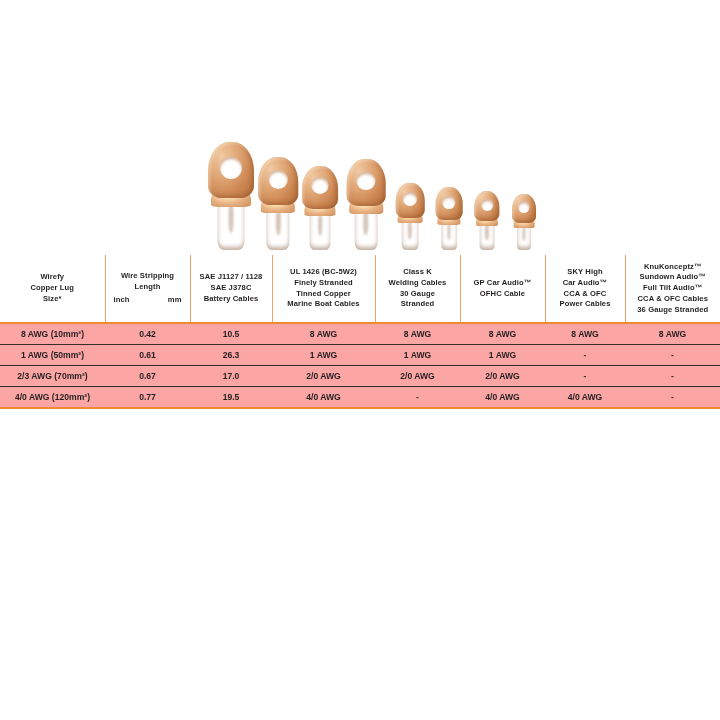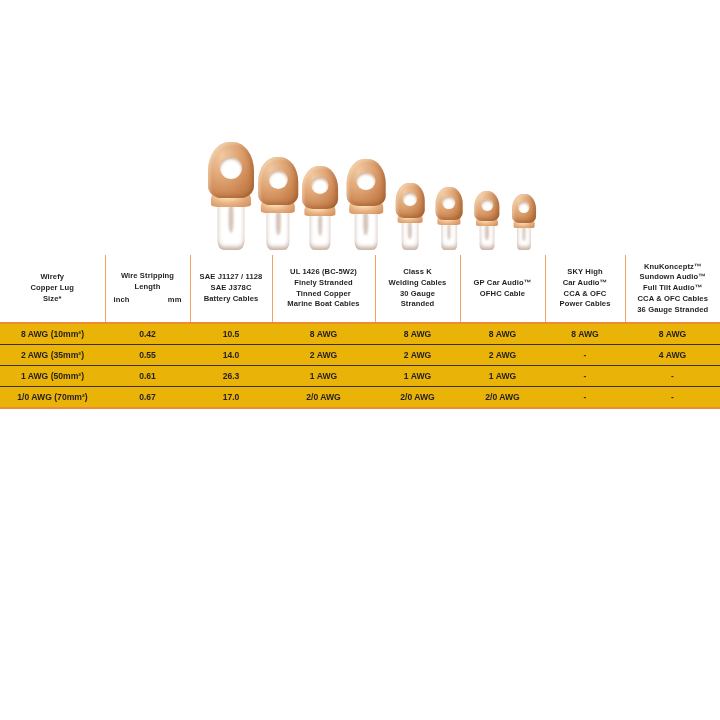--- a/index.html
+++ b/index.html
@@ -117,21 +117,21 @@
 
   .hdr-line { display: block; }
   .hdr-sub {
     display: flex;
     justify-content: space-between;
     padding: 2px 8px 0 8px;
   }
 
   tbody tr {
     height: 21px;
-    background: #eab308;
+    background: #fca5a5;
   }
   tbody td {
     font-size: 8.6px;
     font-weight: bold;
     color: #231f20;
     border-top: 1.4px solid #3a2e25;
   }
   tbody tr:first-child td { border-top: 2px solid #f08b33; }
   tbody tr:last-child td { border-bottom: 2.5px solid #f08b33; }
 
@@ -269,48 +269,48 @@
           <td>0.42</td>
           <td>10.5</td>
           <td>8 AWG</td>
           <td>8 AWG</td>
           <td>8 AWG</td>
           <td>8 AWG</td>
           <td>8 AWG</td>
           <td>8 AWG</td>
         </tr>
         <tr>
-          <td>2 AWG (35mm²)</td>
-          <td>0.55</td>
-          <td>14.0</td>
-          <td>2 AWG</td>
-          <td>2 AWG</td>
-          <td>2 AWG</td>
-          <td class="dash">-</td>
-          <td>4 AWG</td>
-          <td>4 AWG</td>
-        </tr>
-        <tr>
           <td>1 AWG (50mm²)</td>
           <td>0.61</td>
           <td>26.3</td>
           <td>1 AWG</td>
           <td>1 AWG</td>
           <td>1 AWG</td>
           <td class="dash">-</td>
           <td class="dash">-</td>
           <td class="dash">-</td>
         </tr>
         <tr>
-          <td>1/0 AWG (70mm²)</td>
+          <td>2/3 AWG (70mm²)</td>
           <td>0.67</td>
           <td>17.0</td>
           <td>2/0 AWG</td>
           <td>2/0 AWG</td>
           <td>2/0 AWG</td>
           <td class="dash">-</td>
           <td class="dash">-</td>
           <td>1/0 AWG</td>
         </tr>
+        <tr>
+          <td>4/0 AWG (120mm²)</td>
+          <td>0.77</td>
+          <td>19.5</td>
+          <td>4/0 AWG</td>
+          <td class="dash">-</td>
+          <td>4/0 AWG</td>
+          <td>4/0 AWG</td>
+          <td class="dash">-</td>
+          <td class="dash">-</td>
+        </tr>
       </tbody>
   </table>
 
 </div>
 
 </body></html>

